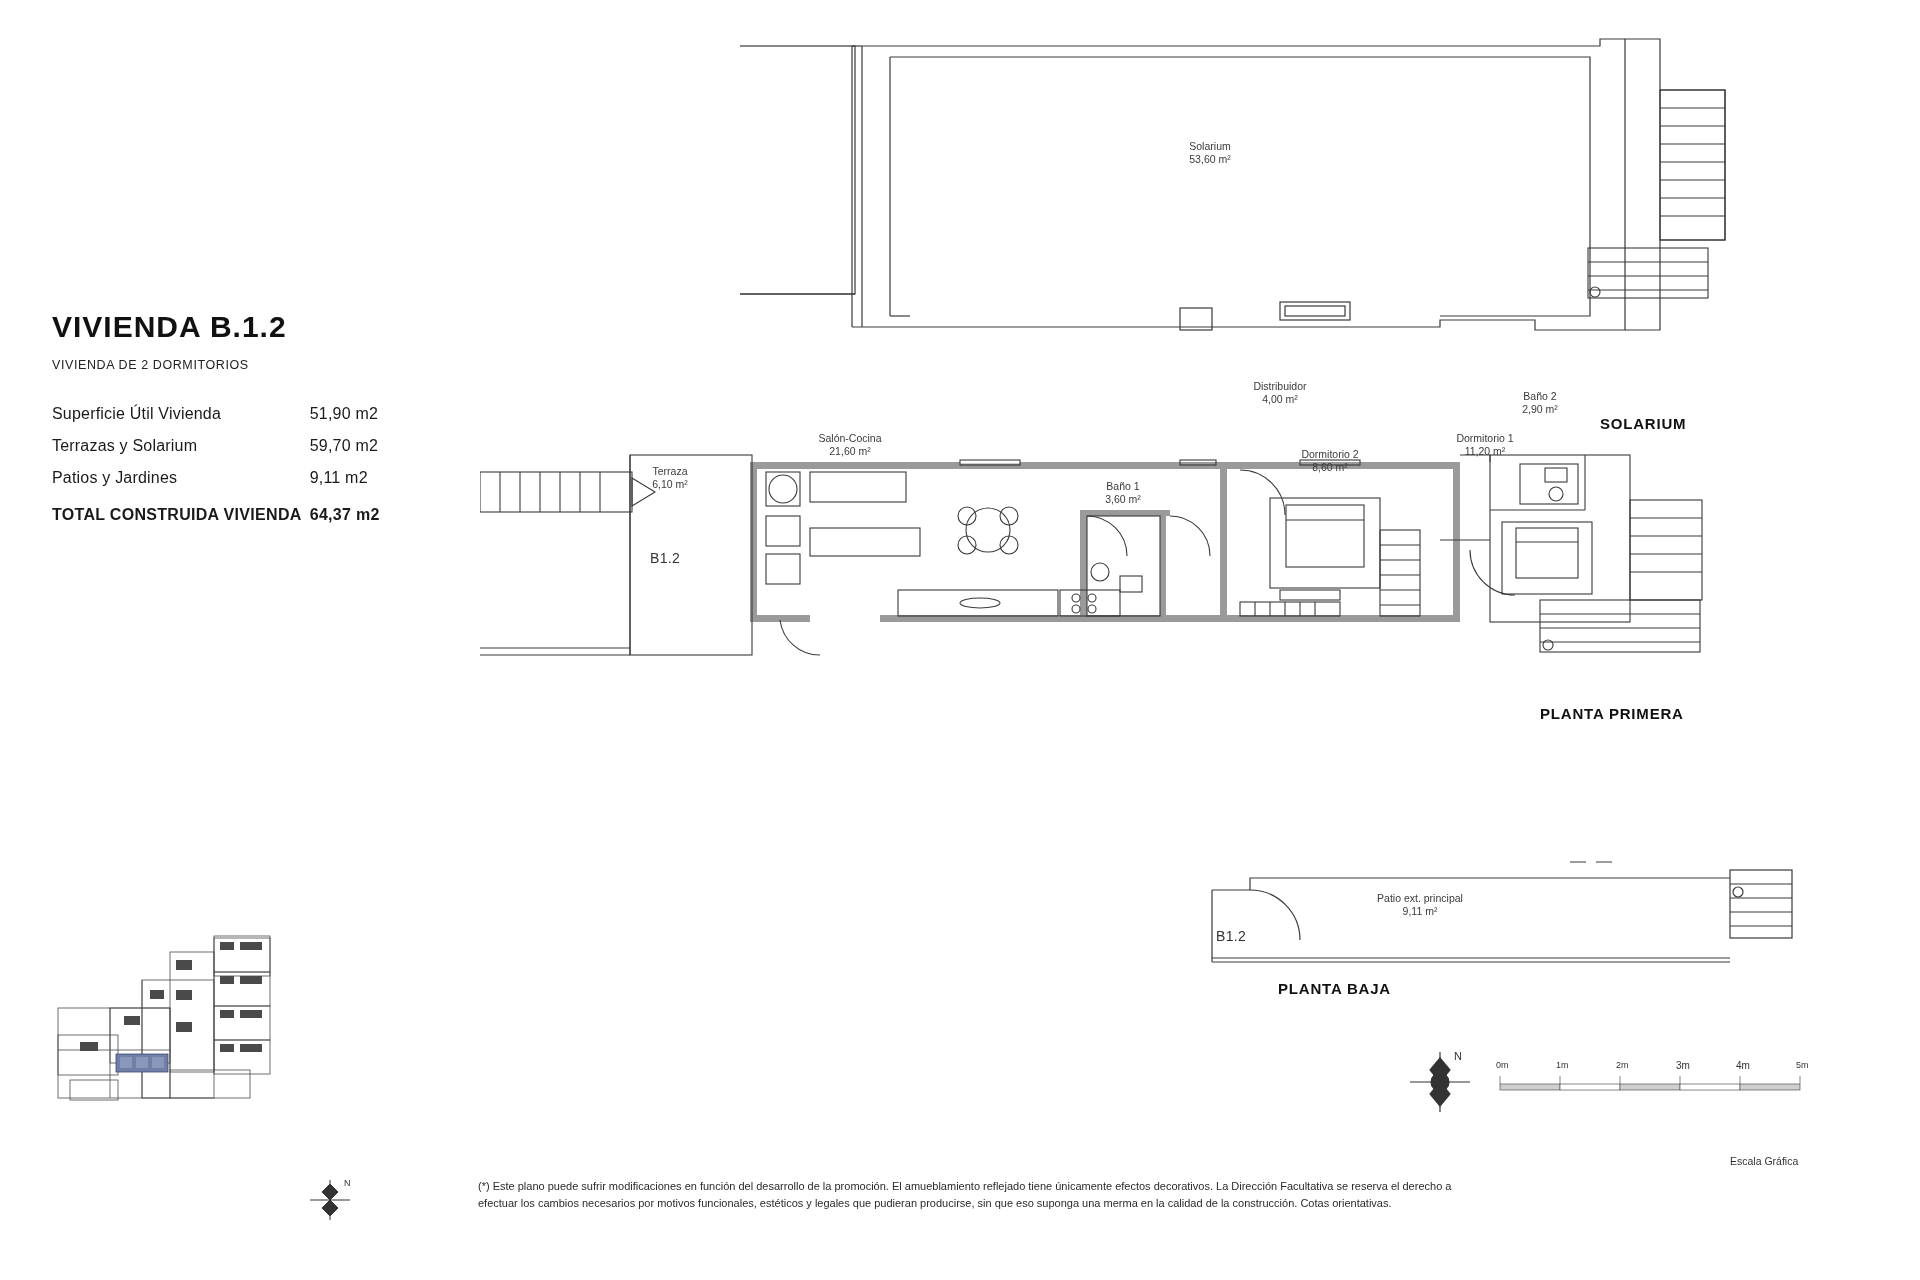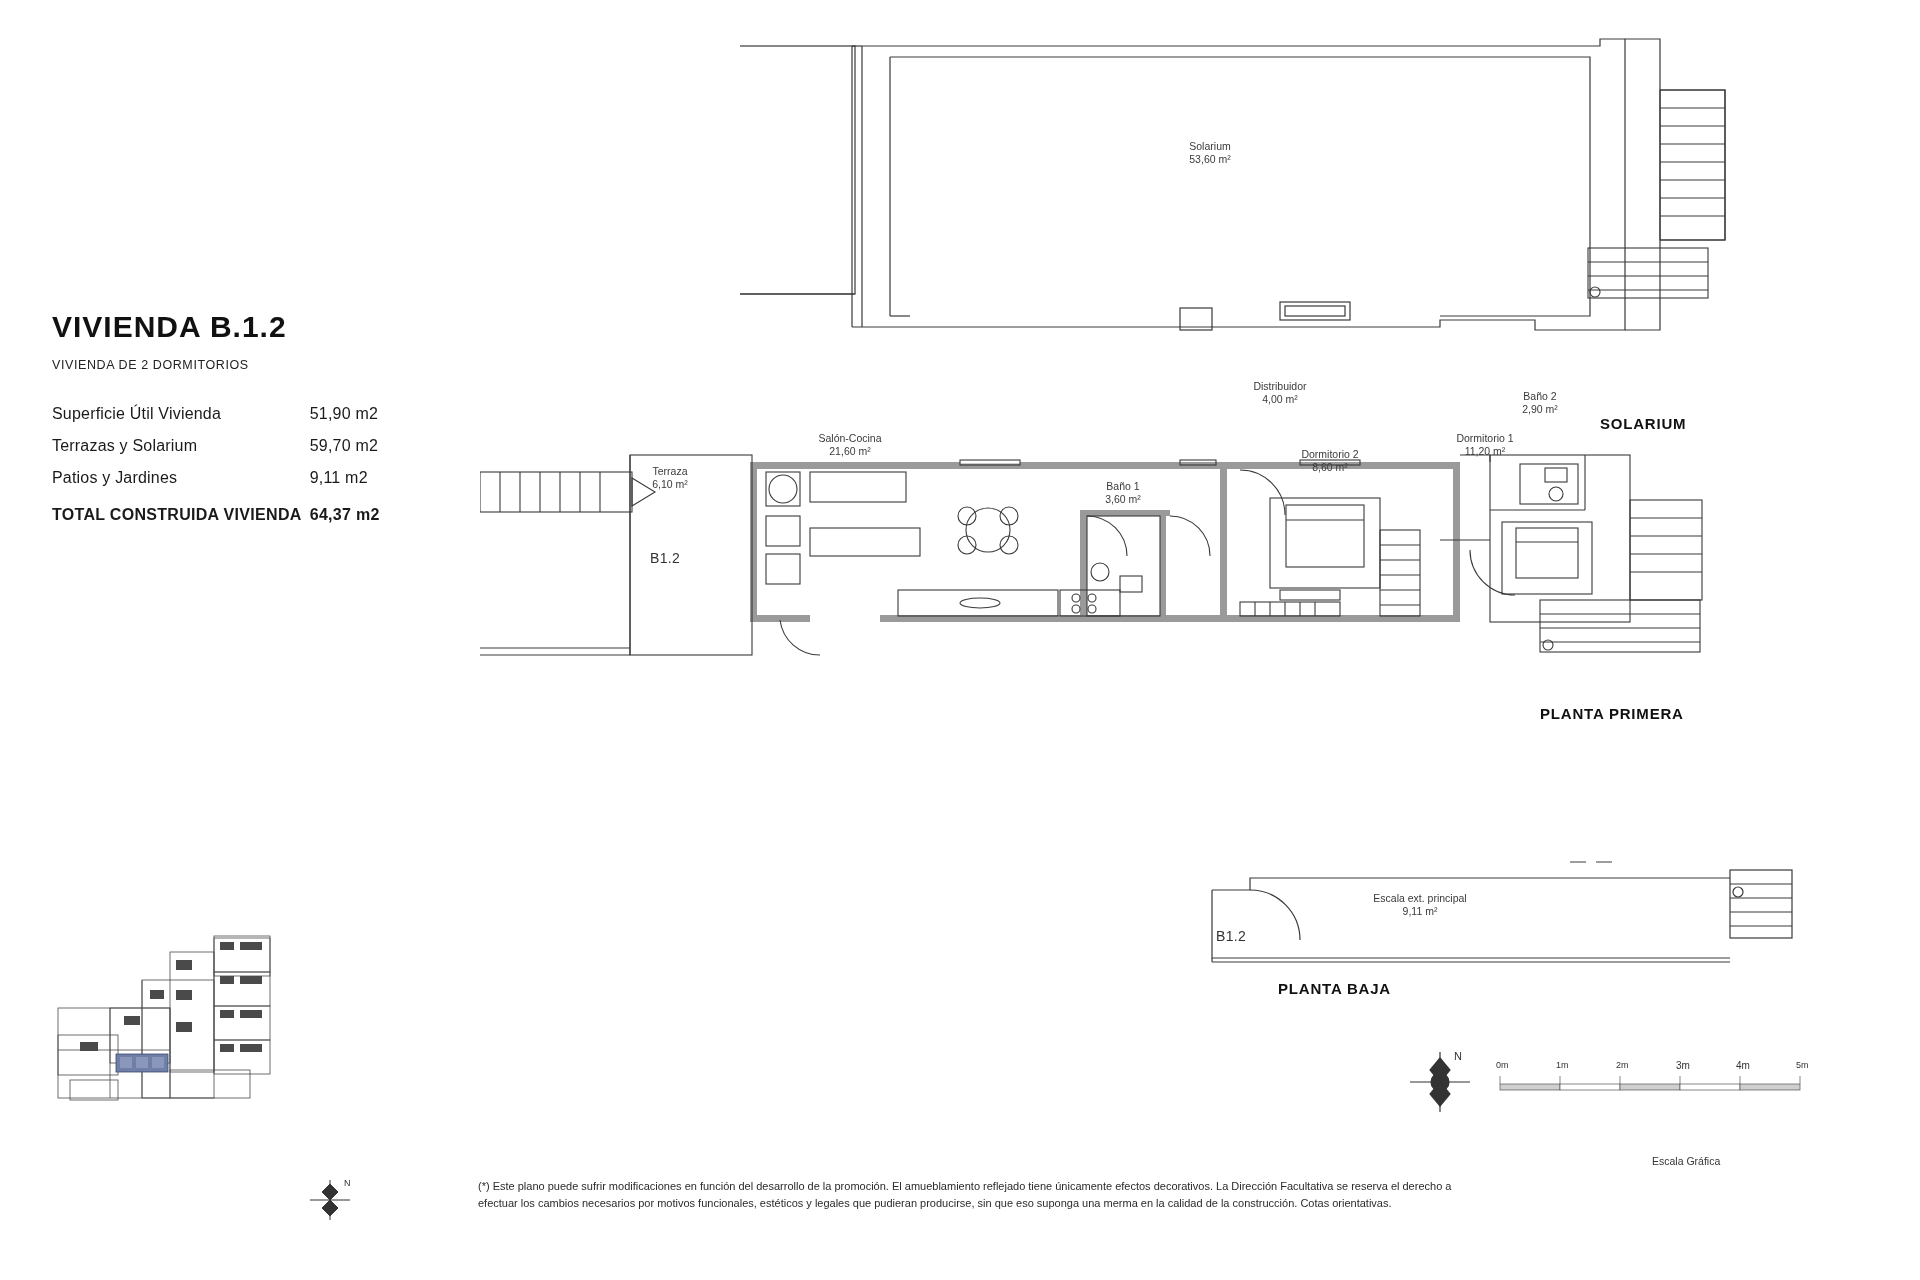--- a/index.html
+++ b/index.html
@@ -40,21 +40,21 @@
   .unit-tag{
     font-size:14px;color:#333;letter-spacing:.3px;
   }
 
   
   #disclaimer{
     left:478px;top:1178px;width:1330px;
     font-size:11px;line-height:1.55;color:#2b2b2b;
   }
   #scale-caption{
-    left:1652px;top:1155px;font-size:10.5px;color:#333;
+    left:1730px;top:1155px;font-size:10.5px;color:#333;
   }
 </style>
 </head>
 <body>
 
 <div class="abs" id="title-block">
   <div class="house-title">VIVIENDA B.1.2</div>
   <div class="house-subtitle">VIVIENDA DE 2 DORMITORIOS</div>
   <table class="area-table">
     <tbody>
@@ -293,21 +293,21 @@
       <line x1="540" y1="48" x2="602" y2="48"></line>
       <line x1="540" y1="62" x2="602" y2="62"></line>
       <line x1="540" y1="76" x2="602" y2="76"></line>
       <circle cx="548" cy="42" r="5"></circle>
       <line x1="380" y1="12" x2="396" y2="12" stroke-width="1"></line>
       <line x1="406" y1="12" x2="422" y2="12" stroke-width="1"></line>
     </g>
   </svg>
   <div class="unit-tag abs" style="left:26px;top:78px;">B1.2</div>
   <div class="room-label abs" style="left:140px;top:42px;width:180px;">
-    <span class="a">Escala ext. principal</span>
+    <span class="a">Patio ext. principal</span>
     <span class="a">9,11 m²</span>
   </div>
   <div class="plan-label abs" style="left:88px;top:130px;">PLANTA BAJA</div>
 </div>
 
 <div class="abs" style="left:50px;top:930px;width:280px;height:190px;">
   <svg width="280" height="190" viewBox="0 0 280 190">
     <g fill="none" stroke="#4a4a4a" stroke-width="0.8">
       <rect x="8" y="78" width="112" height="90"></rect>
       <rect x="8" y="105" width="60" height="40"></rect>

